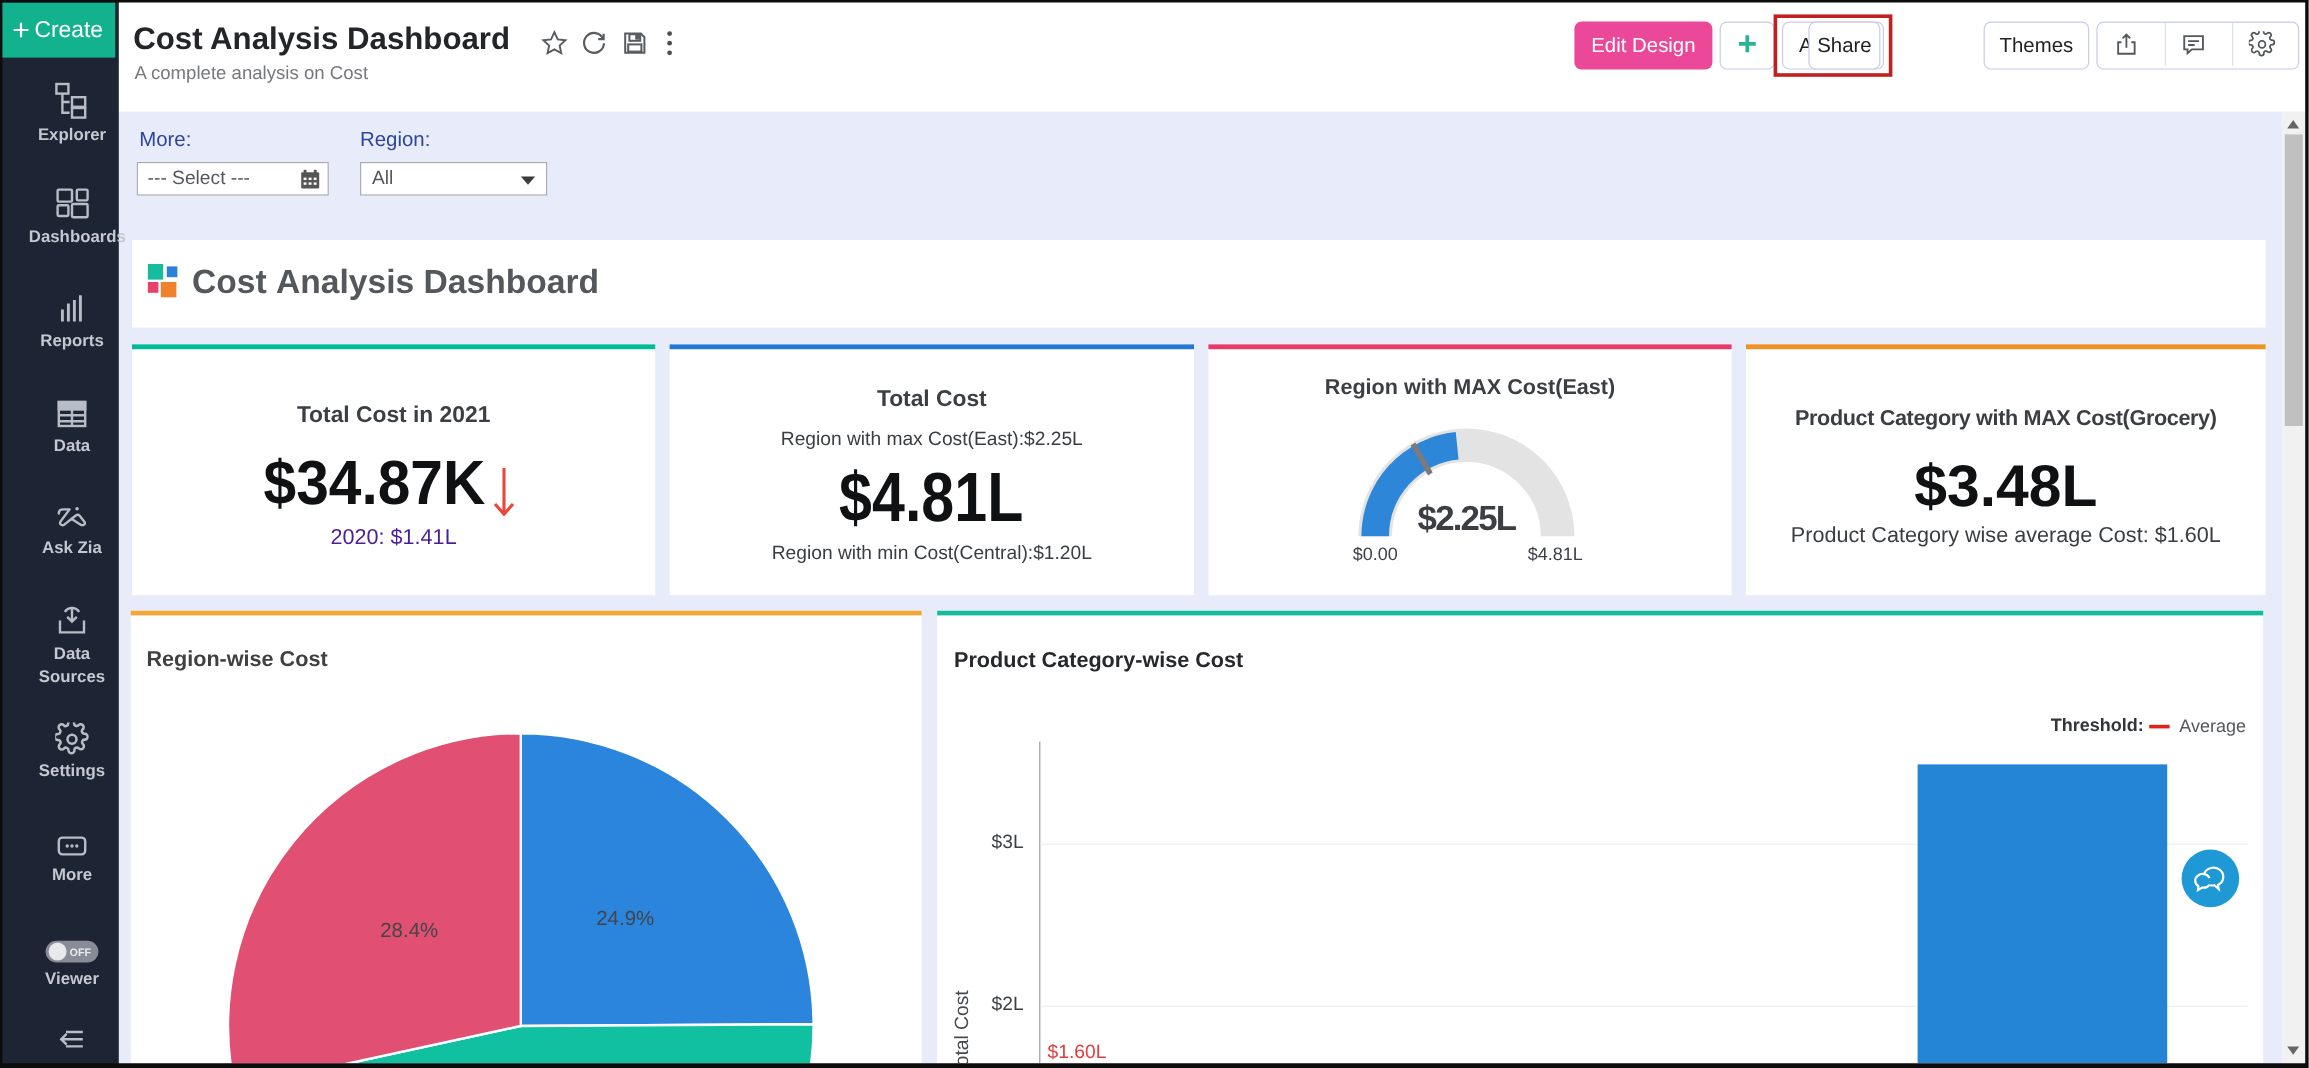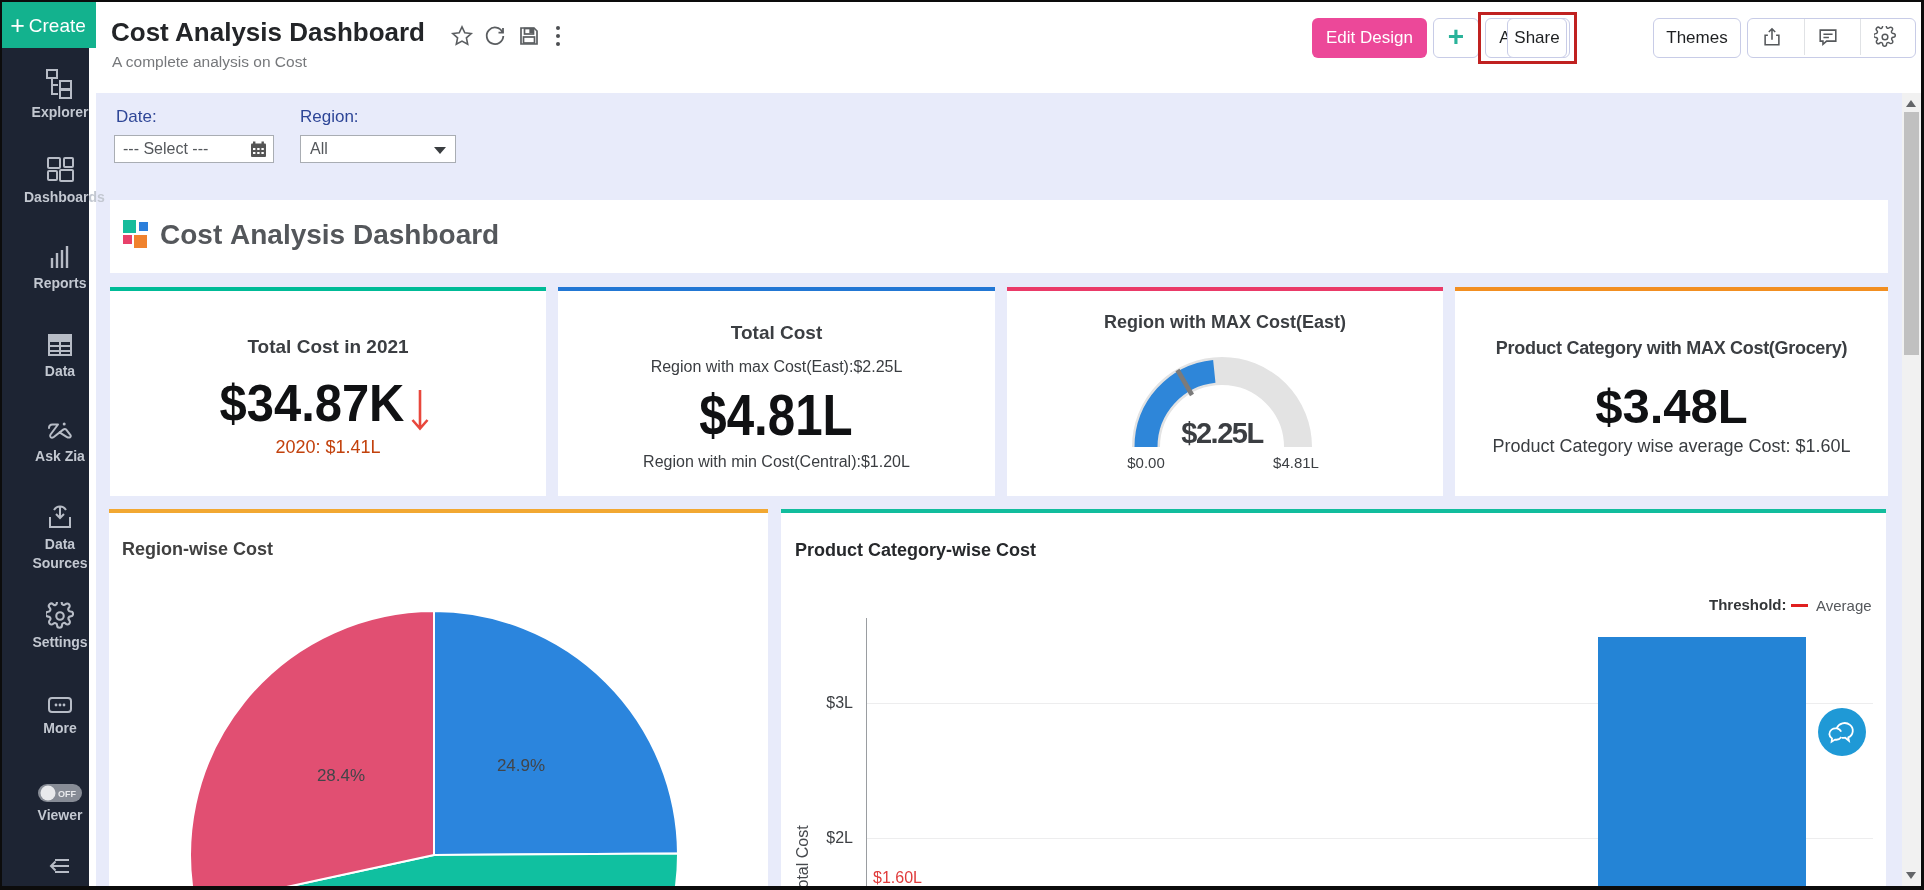--- a/index.html
+++ b/index.html
@@ -1,20 +1,20 @@
 <!DOCTYPE html>
 <html><head>
 <meta charset="utf-8">
 <style>
 * { margin:0; padding:0; box-sizing:border-box; }
 html,body { width:1924px; height:890px; overflow:hidden; font-family:"Liberation Sans", sans-serif; }
 #page { position:absolute; left:0; top:0; width:1924px; height:890px; background:#fff; overflow:hidden; }
 #frame { position:absolute; left:0; top:0; width:1924px; height:890px; border-top:2px solid #0c0c0c; border-left:2px solid #0c0c0c; border-right:3px solid #0c0c0c; border-bottom:4px solid #0c0c0c; z-index:99; pointer-events:none; }
 
-#sidebar { position:absolute; left:0; top:0; width:89px; height:890px; background:#1d2433; z-index:5; }
+#sidebar { position:absolute; left:0; top:0; width:99px; height:890px; background:#1d2433; z-index:5; }
 #create { position:absolute; left:0; top:2px; width:96px; height:46px; background:#13b28e; color:#fff; text-align:center; line-height:46px; font-size:19px; }
 #create .plus { font-size:25px; font-weight:400; vertical-align:-2px; margin-right:4px; }
 .sbitem { position:absolute; left:0; width:96px; text-align:center; color:#c3c8d1; font-size:14px; font-weight:bold;padding-left:24px; }
 .sbitem svg { display:block; margin:0 auto 4px auto; }
 
 #header { position:absolute; left:96px; top:2px; width:1825px; height:91px; background:#fff; }
 #htitle { position:absolute; left:15px; top:15px; font-size:26px; font-weight:bold; color:#232528; }
 #hsub { position:absolute; left:16px; top:51px; font-size:15.5px; color:#76787b; }
 .hicon { position:absolute; top:22px; }
 .btn { position:absolute; top:16px; height:40px; border:1px solid #c8cce7; border-radius:6px; background:#fff; color:#1e2022; font-size:17px; text-align:center; line-height:38px; }
@@ -157,21 +157,21 @@
     </svg>
     <div style="position:absolute;left:112px;top:0;width:1px;height:36px;background:#e0e2e5;"></div>
     <svg style="position:absolute;left:126px;top:7px;" width="22" height="22" viewBox="0 0 24 24" fill="none" stroke="#55585b" stroke-width="1.6">
       <circle cx="12" cy="12" r="3.1"></circle>
       <path d="M19.4 13.5a1.8 1.8 0 0 0 .4 2l.1.1a2.1 2.1 0 1 1-3 3l-.1-.1a1.8 1.8 0 0 0-2-.4 1.8 1.8 0 0 0-1.1 1.7v.2a2.1 2.1 0 1 1-4.2 0v-.1a1.8 1.8 0 0 0-1.2-1.7 1.8 1.8 0 0 0-2 .4l-.1.1a2.1 2.1 0 1 1-3-3l.1-.1a1.8 1.8 0 0 0 .4-2 1.8 1.8 0 0 0-1.7-1.1h-.2a2.1 2.1 0 1 1 0-4.2h.1a1.8 1.8 0 0 0 1.7-1.2 1.8 1.8 0 0 0-.4-2l-.1-.1a2.1 2.1 0 1 1 3-3l.1.1a1.8 1.8 0 0 0 2 .4 1.8 1.8 0 0 0 1.1-1.7v-.2a2.1 2.1 0 1 1 4.2 0v.1a1.8 1.8 0 0 0 1.1 1.7 1.8 1.8 0 0 0 2-.4l.1-.1a2.1 2.1 0 1 1 3 3l-.1.1a1.8 1.8 0 0 0-.4 2 1.8 1.8 0 0 0 1.7 1.1h.2a2.1 2.1 0 1 1 0 4.2h-.1a1.8 1.8 0 0 0-1.7 1.1z"></path>
     </svg>
   </div>
 </div>
 
 <div id="content">
-  <div class="flabel" style="left:20px; top:14px;">Date:</div>
+  <div class="flabel" style="left:20px; top:14px;">More:</div>
   <div class="fselect" style="left:18px; top:42px; width:160px; line-height:26px; padding-left:8px;">--- Select ---
     <svg style="position:absolute; right:6px; top:5px;" width="17" height="17" viewBox="0 0 17 17">
       <rect x="1" y="2.5" width="15" height="13.5" rx="1" fill="#555"></rect>
       <rect x="3" y="0.5" width="2.4" height="4" fill="#555"></rect>
           <rect x="11.5" y="0.5" width="2.4" height="4" fill="#555"></rect>
       <g fill="#fff">
             <rect x="3" y="7" width="2.4" height="2"></rect>
             <rect x="7.2" y="7" width="2.4" height="2"></rect>
             <rect x="11.4" y="7" width="2.4" height="2"></rect>
       <rect x="3" y="11" width="2.4" height="2"></rect>
@@ -195,21 +195,21 @@
     <div style="position:absolute; left:50px; top:19px; font-size:28px; font-weight:bold; color:#54575b;">Cost&nbsp;Analysis&nbsp;Dashboard</div>
   </div>
 
   <div class="card" style="left:14px; top:198px; width:436px; height:205px;">
     <div class="ctop" style="background:#00bb97;"></div>
     <div class="kpi-title" style="position:absolute; left:0; top:45px; width:100%; font-size:19px;">Total Cost in 2021</div>
     <div style="position:absolute; left:202px; top:82px; font-size:52px; font-weight:bold; color:#101113; transform:translateX(-50%) scaleX(0.94); white-space:nowrap;">$34.87K</div>
     <svg style="position:absolute; left:300px; top:97px;" width="20" height="44" viewBox="0 0 20 44" fill="none" stroke="#e8473c" stroke-width="2.6">
           <path d="M10 2 V40 M2.5 32 L10 40.5 L17.5 32"></path>
         </svg>
-    <div style="position:absolute; left:0; top:146px; width:100%; text-align:center; font-size:18px; color:#c2410c;">2020: $1.41L</div>
+    <div style="position:absolute; left:0; top:146px; width:100%; text-align:center; font-size:18px; color:#4c1d95;">2020: $1.41L</div>
   </div>
 
   <div class="card" style="left:462px; top:198px; width:437px; height:205px;">
     <div class="ctop" style="background:#2277d4;"></div>
     <div class="kpi-title" style="position:absolute; left:0; top:31px; width:100%; font-size:19px;">Total Cost</div>
     <div style="position:absolute; left:0; top:67px; width:100%; text-align:center; font-size:16px; color:#3a3d41;">Region with max Cost(East):$2.25L</div>
     <div style="position:absolute; left:218px; top:90px; font-size:58px; font-weight:bold; color:#101113; transform:translateX(-50%) scaleX(0.85); white-space:nowrap;">$4.81L</div>
     <div style="position:absolute; left:0; top:162px; width:100%; text-align:center; font-size:16px; color:#3a3d41;">Region with min Cost(Central):$1.20L</div>
   </div>
 

